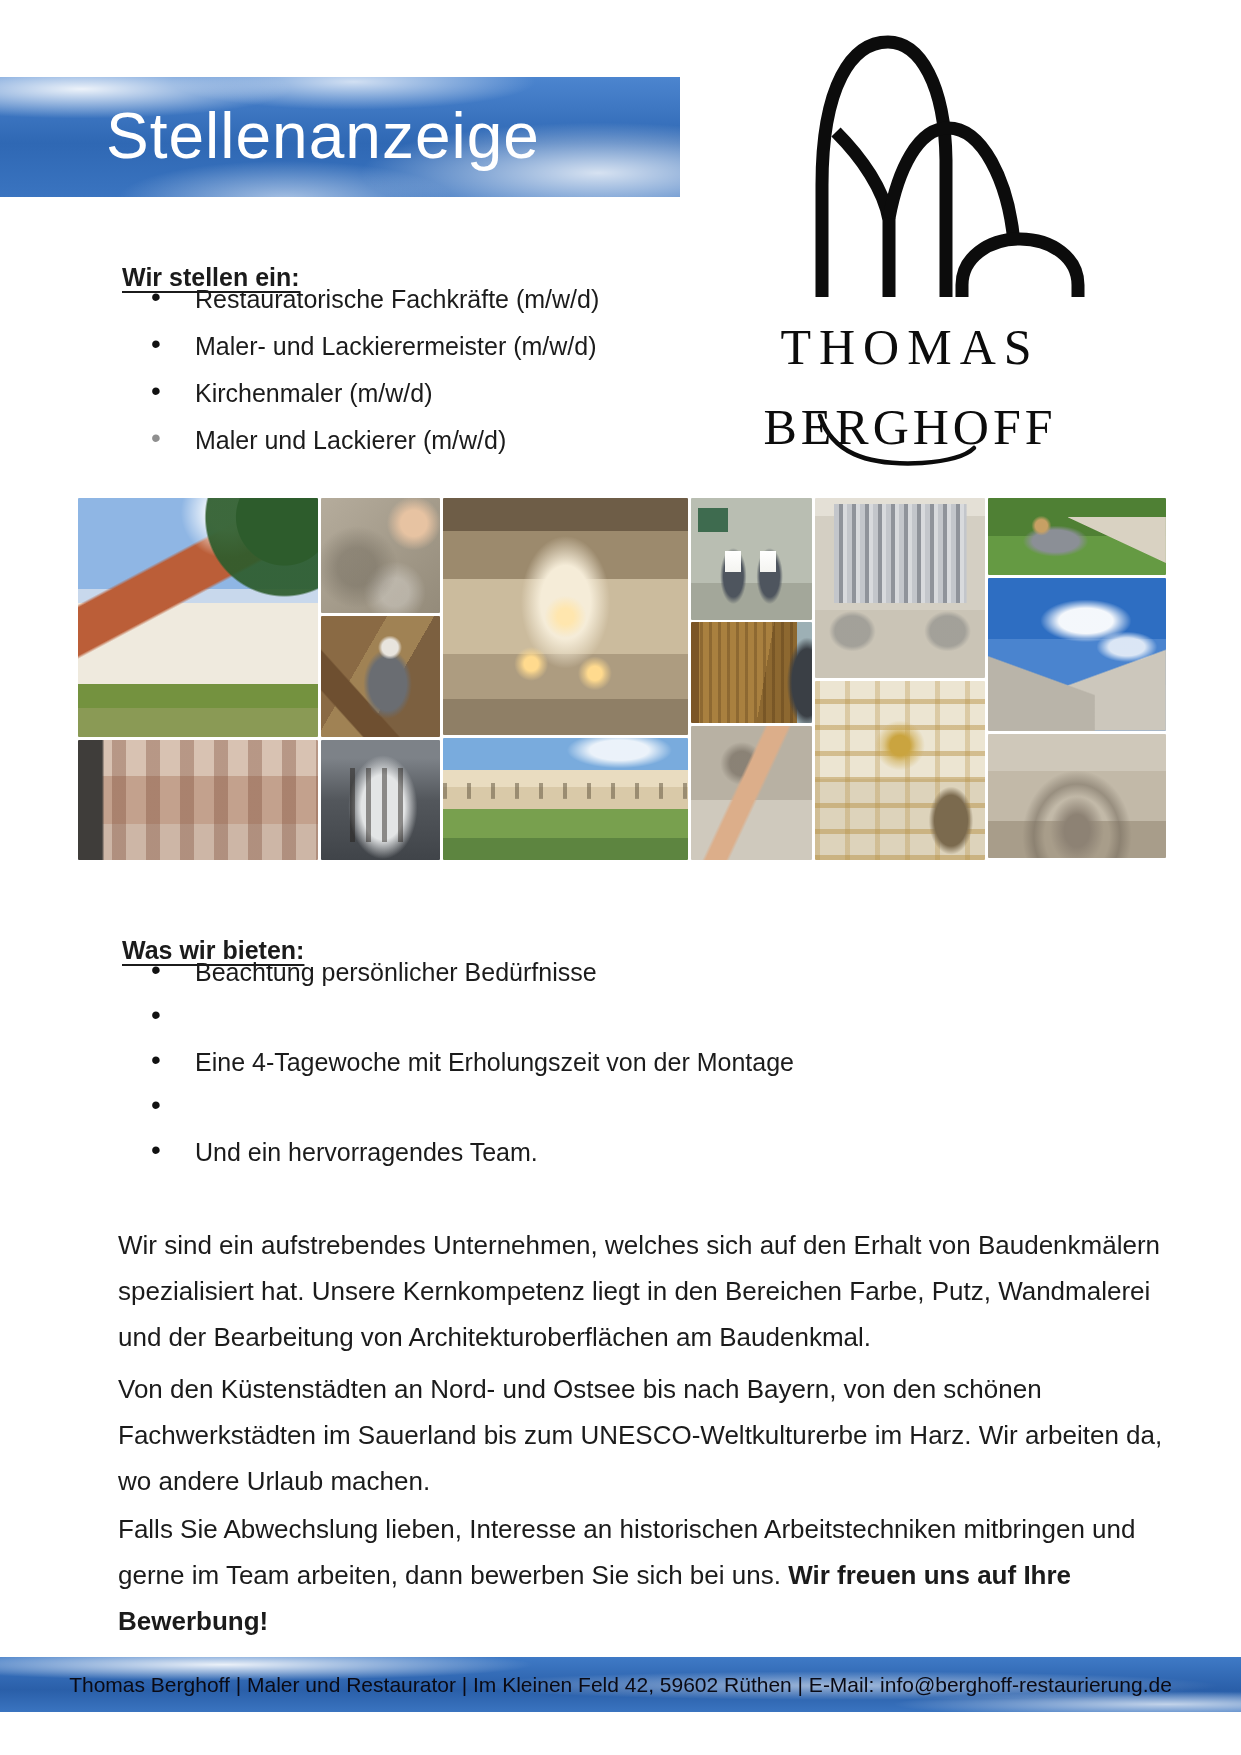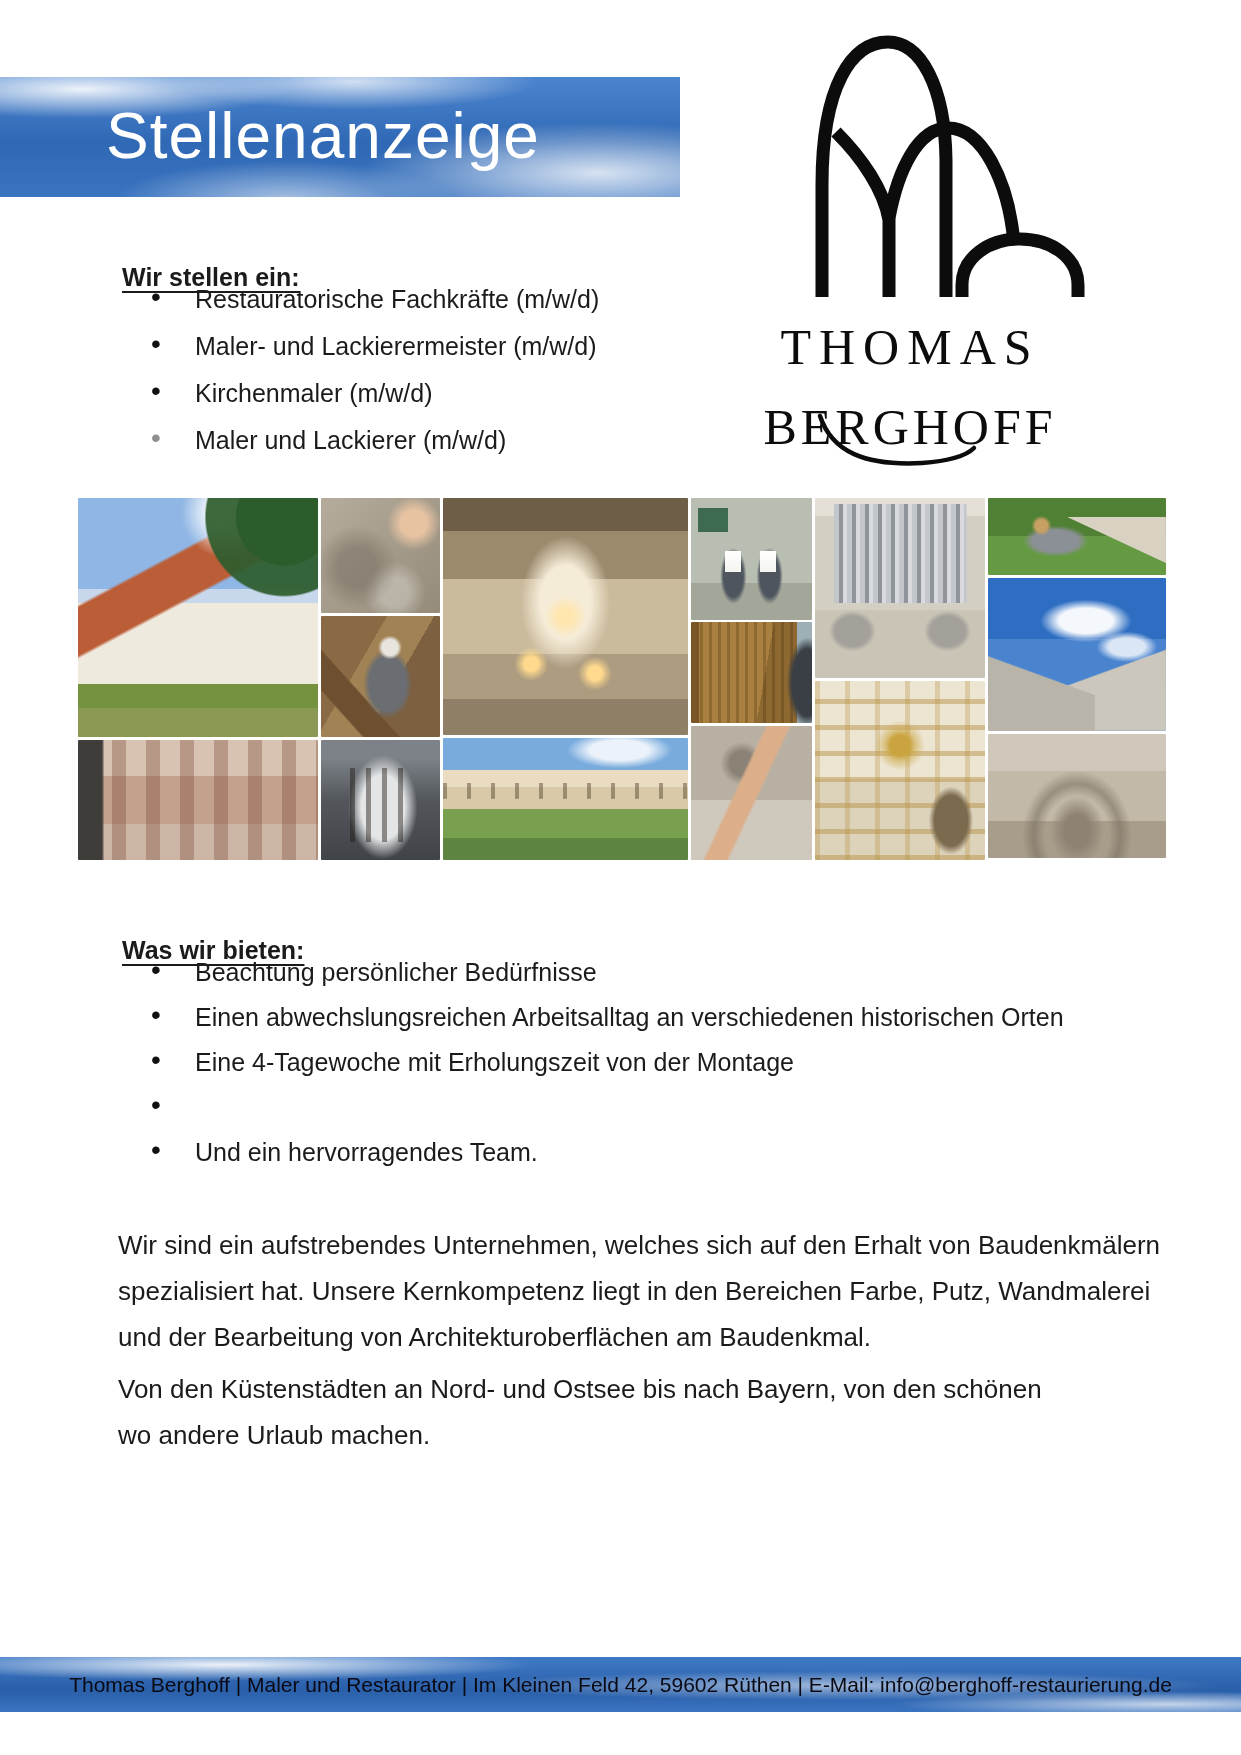--- a/index.html
+++ b/index.html
@@ -202,21 +202,20 @@
   </div>
 
   <h2 class="sec-heading h-offer">Was wir bieten:</h2>
   <ul class="blist list-offer">
     <li>
       <span class="dot">•</span>
       <span>Beachtung persönlicher Bedürfnisse</span>
     </li>
     <li>
       <span class="dot">•</span>
-      <span>Einen abwechslungsreichen Arbeitsalltag an verschiedenen historischen Orten</span>
     </li>
     <li>
       <span class="dot">•</span>
       <span>Eine 4-Tagewoche mit Erholungszeit von der Montage</span>
     </li>
     <li>
       <span class="dot">•</span>
     </li>
     <li>
       <span class="dot">•</span>
@@ -224,20 +223,26 @@
     </li>
   </ul>
 
   <div class="para p1">
     <span class="pline">Wir sind ein aufstrebendes Unternehmen, welches sich auf den Erhalt von Baudenkmälern</span>
     <span class="pline">spezialisiert hat. Unsere Kernkompetenz liegt in den Bereichen Farbe, Putz, Wandmalerei</span>
     <span class="pline">und der Bearbeitung von Architekturoberflächen am Baudenkmal.</span>
   </div>
   <div class="para p2">
     <span class="pline">Von den Küstenstädten an Nord- und Ostsee bis nach Bayern, von den schönen</span>
+    <span class="pline">Fachwerkstädten im Sauerland bis zum UNESCO-Weltkulturerbe im Harz. Wir arbeiten da,</span>
     <span class="pline">wo andere Urlaub machen.</span>
+  </div>
+  <div class="para p3">
+    <span class="pline">Falls Sie Abwechslung lieben, Interesse an historischen Arbeitstechniken mitbringen und</span>
+    <span class="pline"><span>gerne im Team arbeiten, dann bewerben Sie sich bei uns. </span><span class="bold">Wir freuen uns auf Ihre</span></span>
+    <span class="pline bold">Bewerbung!</span>
   </div>
 
   <div class="footer">
     <span class="footer-text">Thomas Berghoff | Maler und Restaurator | Im Kleinen Feld 42, 59602 Rüthen | E-Mail: info@berghoff-restaurierung.de</span>
   </div>
 
 </div>
 
 </body></html>

